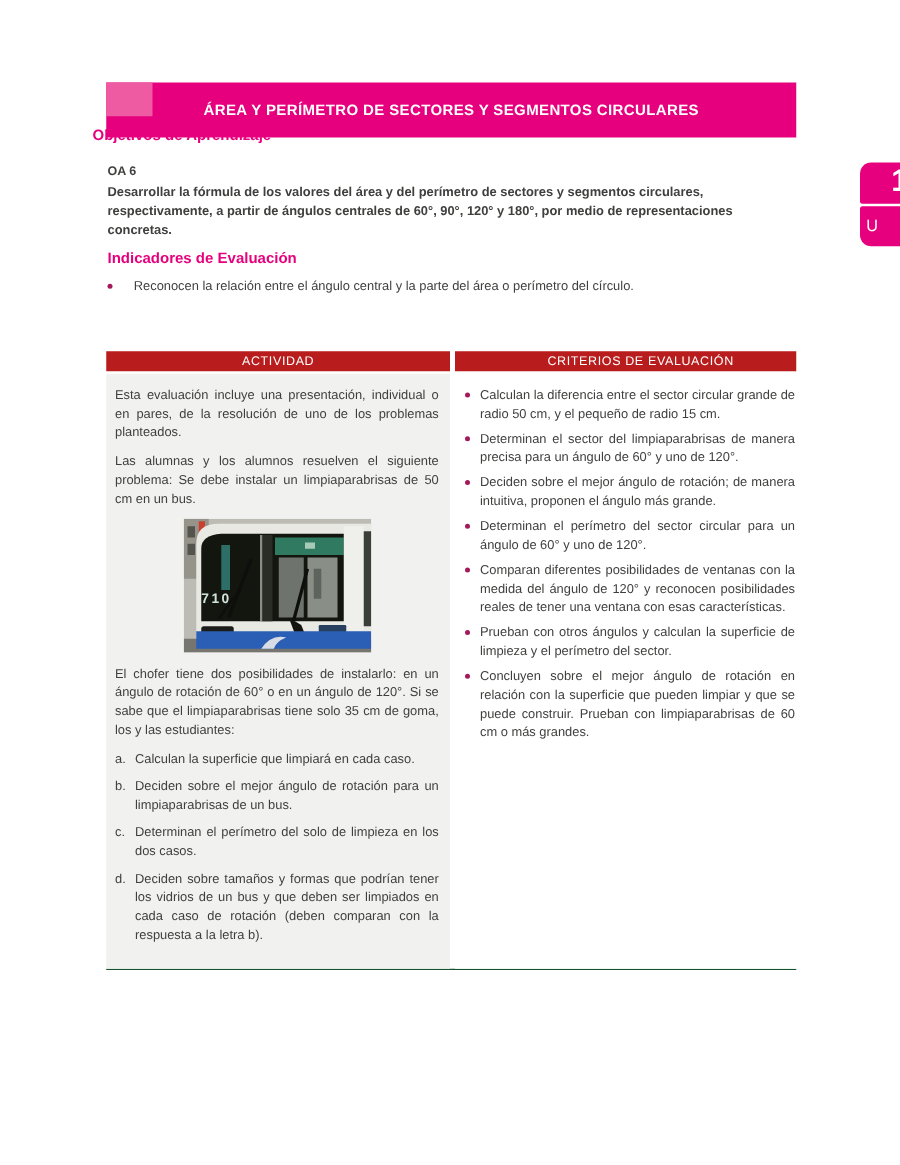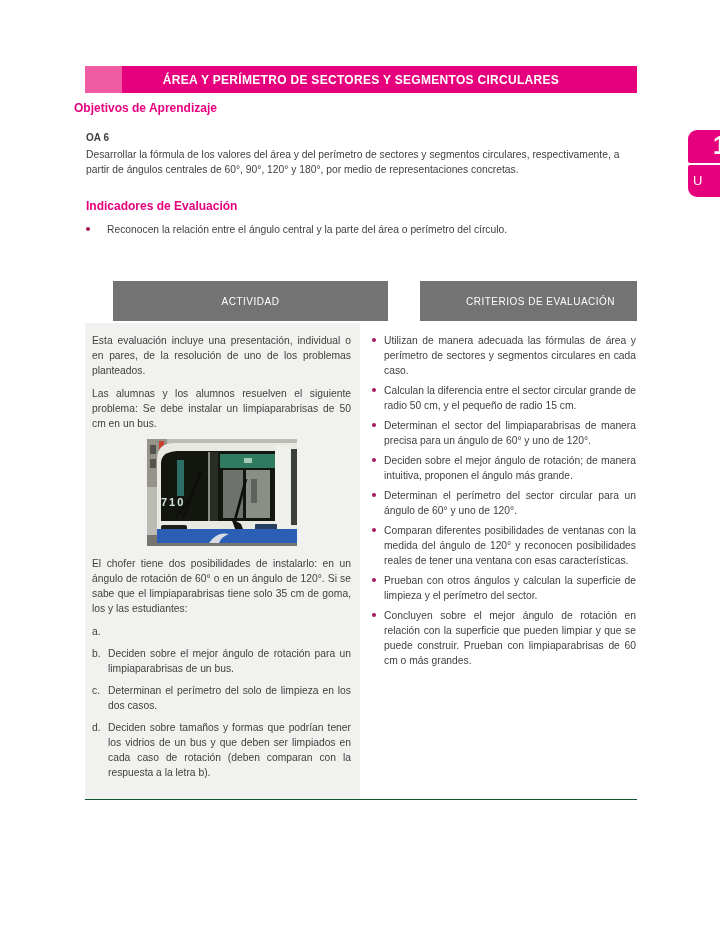--- a/index.html
+++ b/index.html
@@ -4,44 +4,44 @@
 <style>
   html,body { margin:0; padding:0; background:#ffffff; }
   .canvas {
     position:relative; width:720px; height:932px; background:#ffffff;
     font-family:"Liberation Sans", sans-serif; color:#3F3F3E; overflow:hidden;
     margin:0 auto;
   }
 
   
   .title-bar {
-    position:absolute; left:85px; top:66px; width:552px; height:27px;
+    position:absolute; left:85px; top:66px; width:552px; height:44px;
     background:#E6007E; display:flex; align-items:center; justify-content:center;
   }
   .title-accent { position:absolute; left:0; top:0; width:37px; height:27px; background:#EF5BA2; }
   .title-bar h1 {
     margin:0; position:relative; color:#ffffff; font-size:12px; font-weight:bold; letter-spacing:.3px;
   }
 
   
   .h-pink { color:#E6007E; font-weight:bold; font-size:12px; }
   .objetivos-heading { position:absolute; left:74px; top:101px; }
   .oa-label  { position:absolute; left:86px; top:132px; font-weight:bold; font-size:10px; }
-  .oa-text   { position:absolute; left:86px; top:147px; width:551px; font-size:10.3px; line-height:15px; }
+  .oa-text   { position:absolute; left:86px; top:147px; width:551px; font-size:10.3px; line-height:15px;font-weight:bold; }
   .indicadores-heading { position:absolute; left:86px; top:199px; }
   .ind-list { position:absolute; left:86px; top:222px; width:551px; }
   .li-row { display:flex; gap:17px; margin-bottom:5px; font-size:10.3px; line-height:15px; }
   .bullet { width:4px; height:4px; border-radius:50%; background:#A3195B; margin-top:5px; flex:none; }
 
   
   .eval-table { position:absolute; left:85px; top:281px; width:552px; }
   .t-head { display:flex; gap:4px; }
   .t-head .hcell {
-    height:40px; background:#737373; color:#ffffff; display:flex; align-items:center;
-    justify-content:center; font-size:10px; letter-spacing:.5px;margin-left:28px;
+    height:16px; background:#b91c1c; color:#ffffff; display:flex; align-items:center;
+    justify-content:center; font-size:10px; letter-spacing:.5px;
   }
   .hcell.hl { width:275px; } .hcell.hr { flex:1;padding-left:24px; }
   .t-body {
     display:flex; gap:4px; margin-top:2px; min-height:446px;
     border-bottom:1px solid #14532d; align-items:stretch;
   }
   .cell-actividad {
     width:275px; box-sizing:border-box; background:#F1F1EF;
     padding:10px 9px 12px 7px; font-size:10.3px; line-height:15px; text-align:justify;
   }
@@ -125,40 +125,37 @@
           <rect x="108" y="85" width="22" height="9" rx="1" fill="#27405F"></rect>
           <rect x="0" y="96" width="150" height="11" fill="#76756F"></rect>
           <path d="M10,90 L150,90 L150,104 L10,104 Z" fill="#2A5FB5"></path>
           <path d="M62,104 Q70,92 82,95 Q74,98 72,104 Z" fill="#D8DDE5"></path>
         </svg>
 
         <p>El chofer tiene dos posibilidades de instalarlo: en un ángulo de rotación de 60° o en un ángulo de 120°. Si se sabe que el limpiaparabrisas tiene solo 35 cm de goma, los y las estudiantes:</p>
 
         <div class="abc-item">
           <span class="abc-label">a.</span>
+          <span>Calculan la superficie que limpiará en cada caso.</span>
         </div>
         <div class="abc-item">
           <span class="abc-label">b.</span>
           <span>Deciden sobre el mejor ángulo de rotación para un limpiaparabrisas de un bus.</span>
         </div>
         <div class="abc-item">
           <span class="abc-label">c.</span>
           <span>Determinan el perímetro del solo de limpieza en los dos casos.</span>
         </div>
         <div class="abc-item">
           <span class="abc-label">d.</span>
           <span>Deciden sobre tamaños y formas que podrían tener los vidrios de un bus y que deben ser limpiados en cada caso de rotación (deben comparan con la respuesta a la letra b).</span>
         </div>
       </div>
 
       <div class="cell-criterios">
-        <div class="crit-item">
-          <span class="bullet"></span>
-          <span>Utilizan de manera adecuada las fórmulas de área y perímetro de sectores y segmentos circulares en cada caso.</span>
-        </div>
         <div class="crit-item">
           <span class="bullet"></span>
           <span>Calculan la diferencia entre el sector circular grande de radio 50 cm, y el pequeño de radio 15 cm.</span>
         </div>
         <div class="crit-item">
           <span class="bullet"></span>
           <span>Determinan el sector del limpiaparabrisas de manera precisa para un ángulo de 60° y uno de 120°.</span>
         </div>
         <div class="crit-item">
           <span class="bullet"></span>

